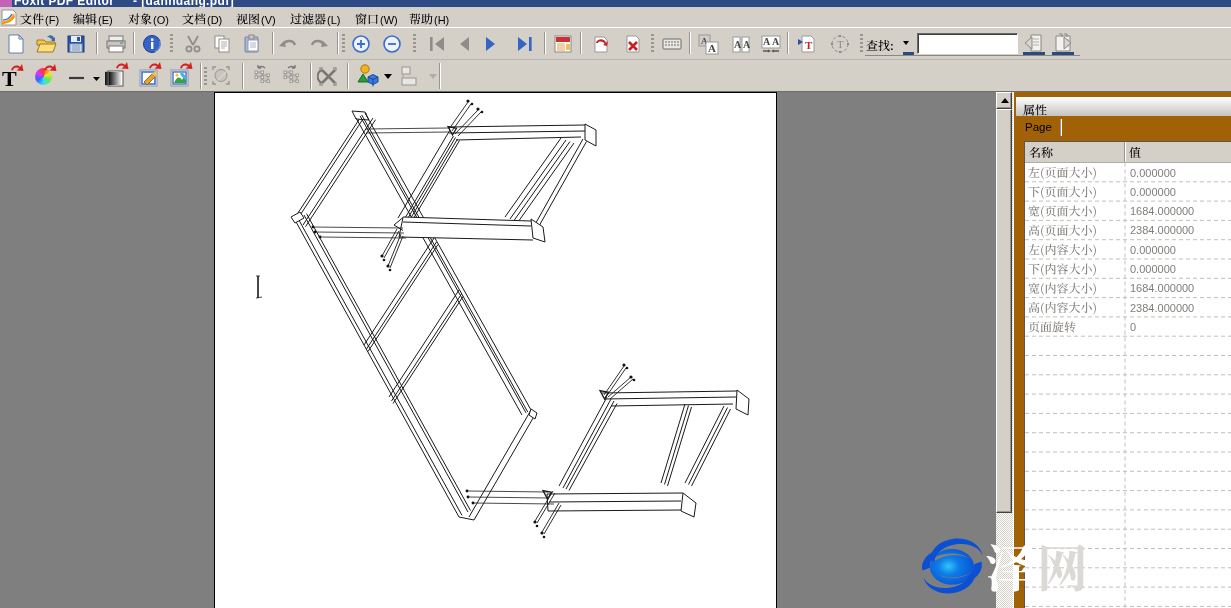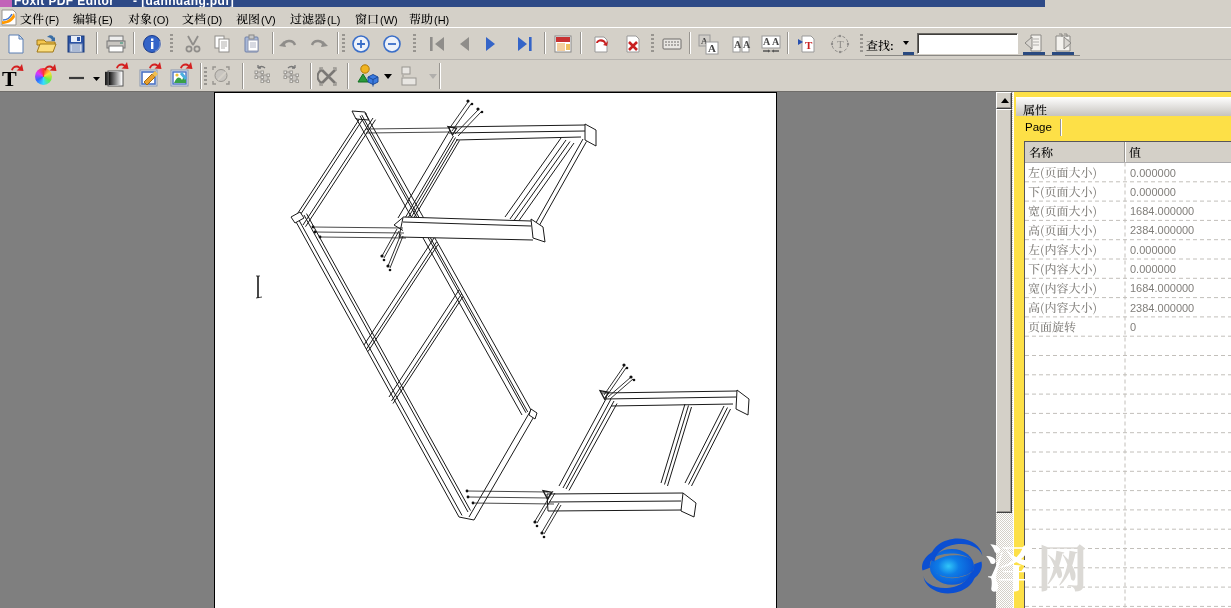--- a/index.html
+++ b/index.html
@@ -8,21 +8,21 @@
 .sep{position:absolute;width:2px;top:4px;height:22px;
  border-left:1px solid #989590;border-right:1px solid #fff}
 .sep2{position:absolute;width:2px;top:3px;height:26px;
  border-left:1px solid #989590;border-right:1px solid #fff}
 .grip{position:absolute;width:3px;top:6px;height:19px;
  background:repeating-linear-gradient(#989590 0 2px,#d4d0c8 2px 4px)}
 .grip2{position:absolute;width:3px;top:7px;height:19px;
  background:repeating-linear-gradient(#989590 0 2px,#d4d0c8 2px 4px)}
 
 </style></head><body>
-<div class="abs" style="left:0;top:0;width:1045px;height:7px;background:#2e4a87;overflow:hidden">
+<div class="abs" style="left:0;top:0;width:1231px;height:7px;background:#2e4a87;overflow:hidden">
 <div class="abs" style="left:0;top:0;width:12px;height:7px;background:#c263b8"></div>
 <div class="abs" style="left:14px;top:-6px;color:#fff;font-weight:bold;font-size:12px;letter-spacing:0.4px;white-space:pre">Foxit PDF Editor     - [danhuang.pdf]</div>
 </div>
 <div class="abs" style="left:0;top:7px;width:1231px;height:21px;background:#d4d0c8;border-bottom:1px solid #fff">
 <svg class="abs" style="left:1px;top:2px" width="16" height="17" viewBox="0 0 16 17">
 <path d="M1,1 h11 l3,3 v12 h-14 z" fill="#fff" stroke="#989590"></path>
 <path d="M1,12 C5,13 10,10 13,4 L14,8 C11,13 6,15 1,15 Z" fill="#f90"></path>
 <path d="M2,11 C6,11 9,9 11,5" fill="none" stroke="#47c" stroke-width="1.6"></path>
 </svg>
 <svg class="abs" style="left:0;top:0" width="700" height="21" viewBox="0 0 700 21">
@@ -433,21 +433,21 @@
         <path d="M256,298 L262,297" stroke-width="0.8"></path>
       </g>
     </svg>
 </div>
 <div class="abs" style="left:996px;top:92px;width:17px;height:516px;background:repeating-conic-gradient(#fff 0% 25%, #d4d0c8 0% 50%) 0 0/2px 2px">
 <div class="abs" style="left:0;top:0;width:16px;height:17px;background:#d4d0c8;border:1px solid;border-color:#fff #404040 #404040 #fff;box-shadow:inset -1px -1px 0 #989590">
       <div class="abs" style="left:4px;top:5px;width:0;height:0;border:4px solid transparent;border-bottom:5px solid #000;border-top:none"></div>
     </div>
 <div class="abs" style="left:0;top:17px;width:16px;height:404px;background:#d4d0c8;border:1px solid;border-color:#fff #404040 #404040 #fff;box-shadow:inset -1px -1px 0 #989590"></div>
 </div>
-<div class="abs" style="left:1013px;top:92px;width:218px;height:516px;background:#fde047;border-left:1px solid #fff">
+<div class="abs" style="left:1013px;top:92px;width:218px;height:516px;background:#a16207;border-left:1px solid #fff">
 <div class="abs" style="left:2px;top:5px;width:216px;height:19px;background:linear-gradient(#ffffff,#c6c3be)"></div>
 <svg class="abs" style="left:0;top:0" width="218" height="516" viewBox="0 0 218 516">
       <use href="#g23646" x="9.0" y="22.5" fill="#000"></use>
       <use href="#g24615" x="21.0" y="22.5" fill="#000"></use>
       <text x="11" y="39" font-size="11.5" font-family="Liberation Sans">Page</text>
       <path d="M46.5,27 v17" stroke="#989590"></path>
       <path d="M47.5,27 v17" stroke="#fff"></path>
       <rect x="10.5" y="49.5" width="208" height="21" fill="#d4d0c8" stroke="#58565a"></rect>
       <use href="#g21517" x="15.0" y="65.0" fill="#000"></use>
       <use href="#g31216" x="27.0" y="65.0" fill="#000"></use>

